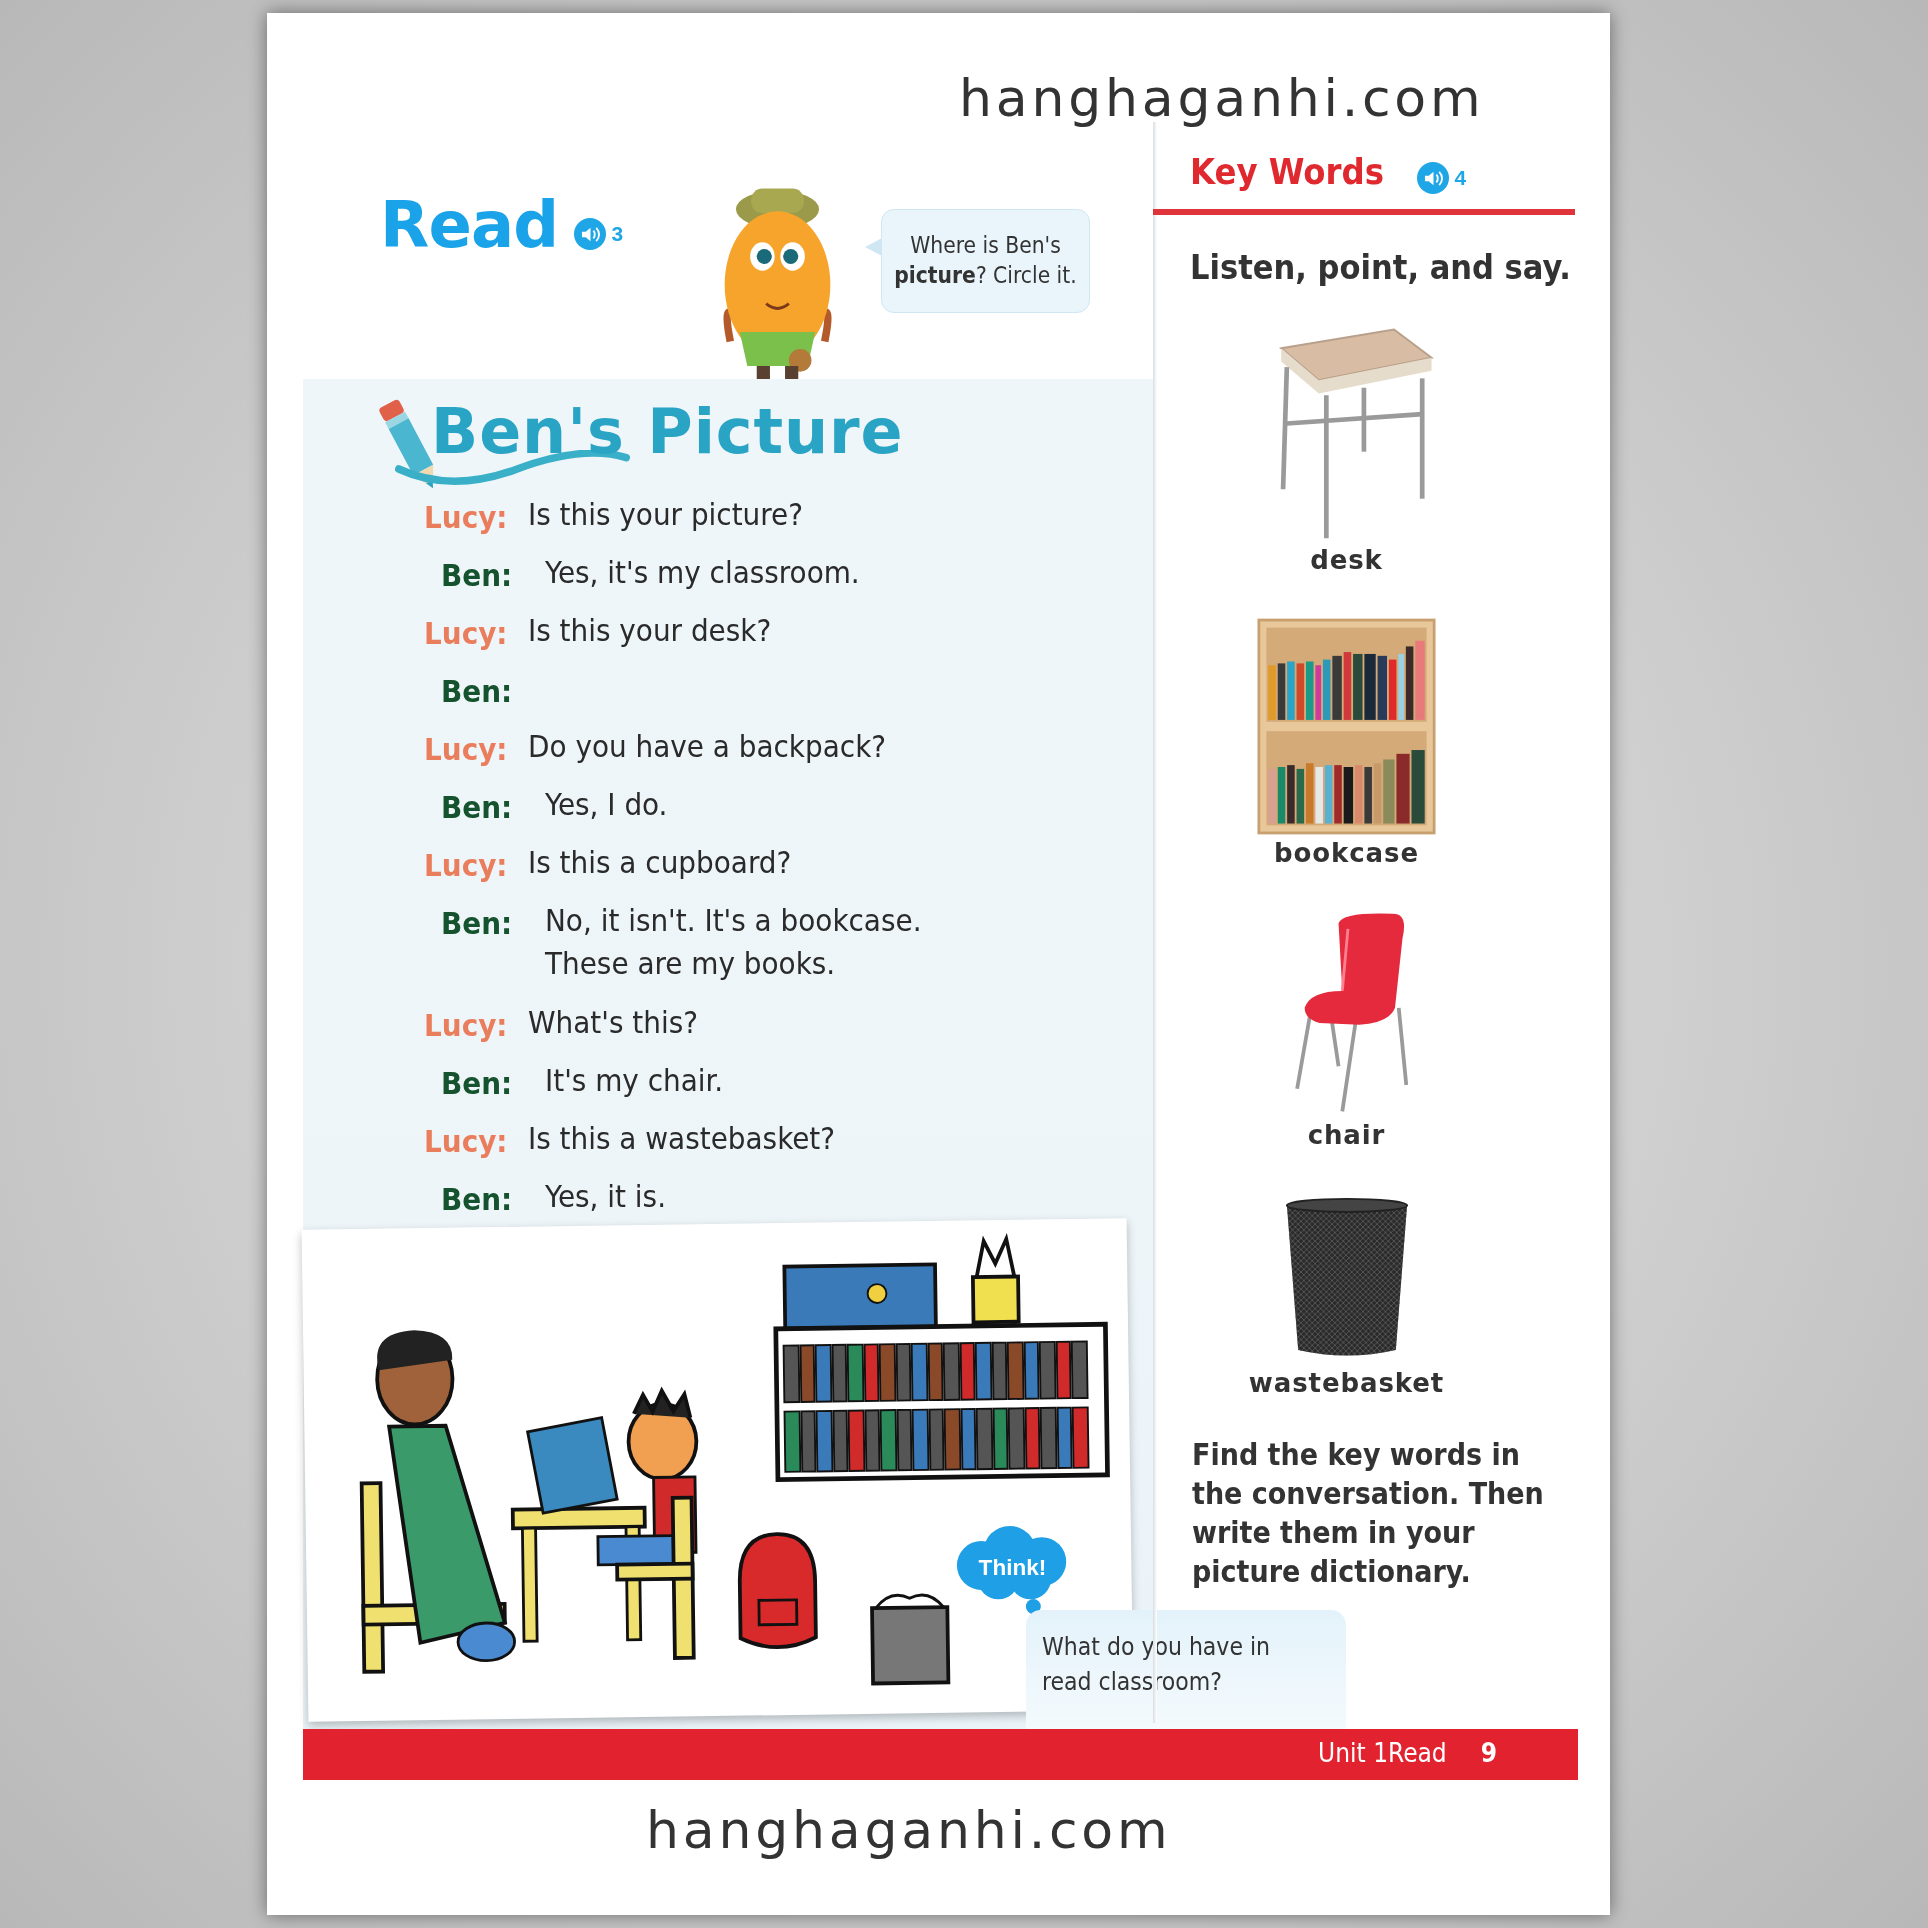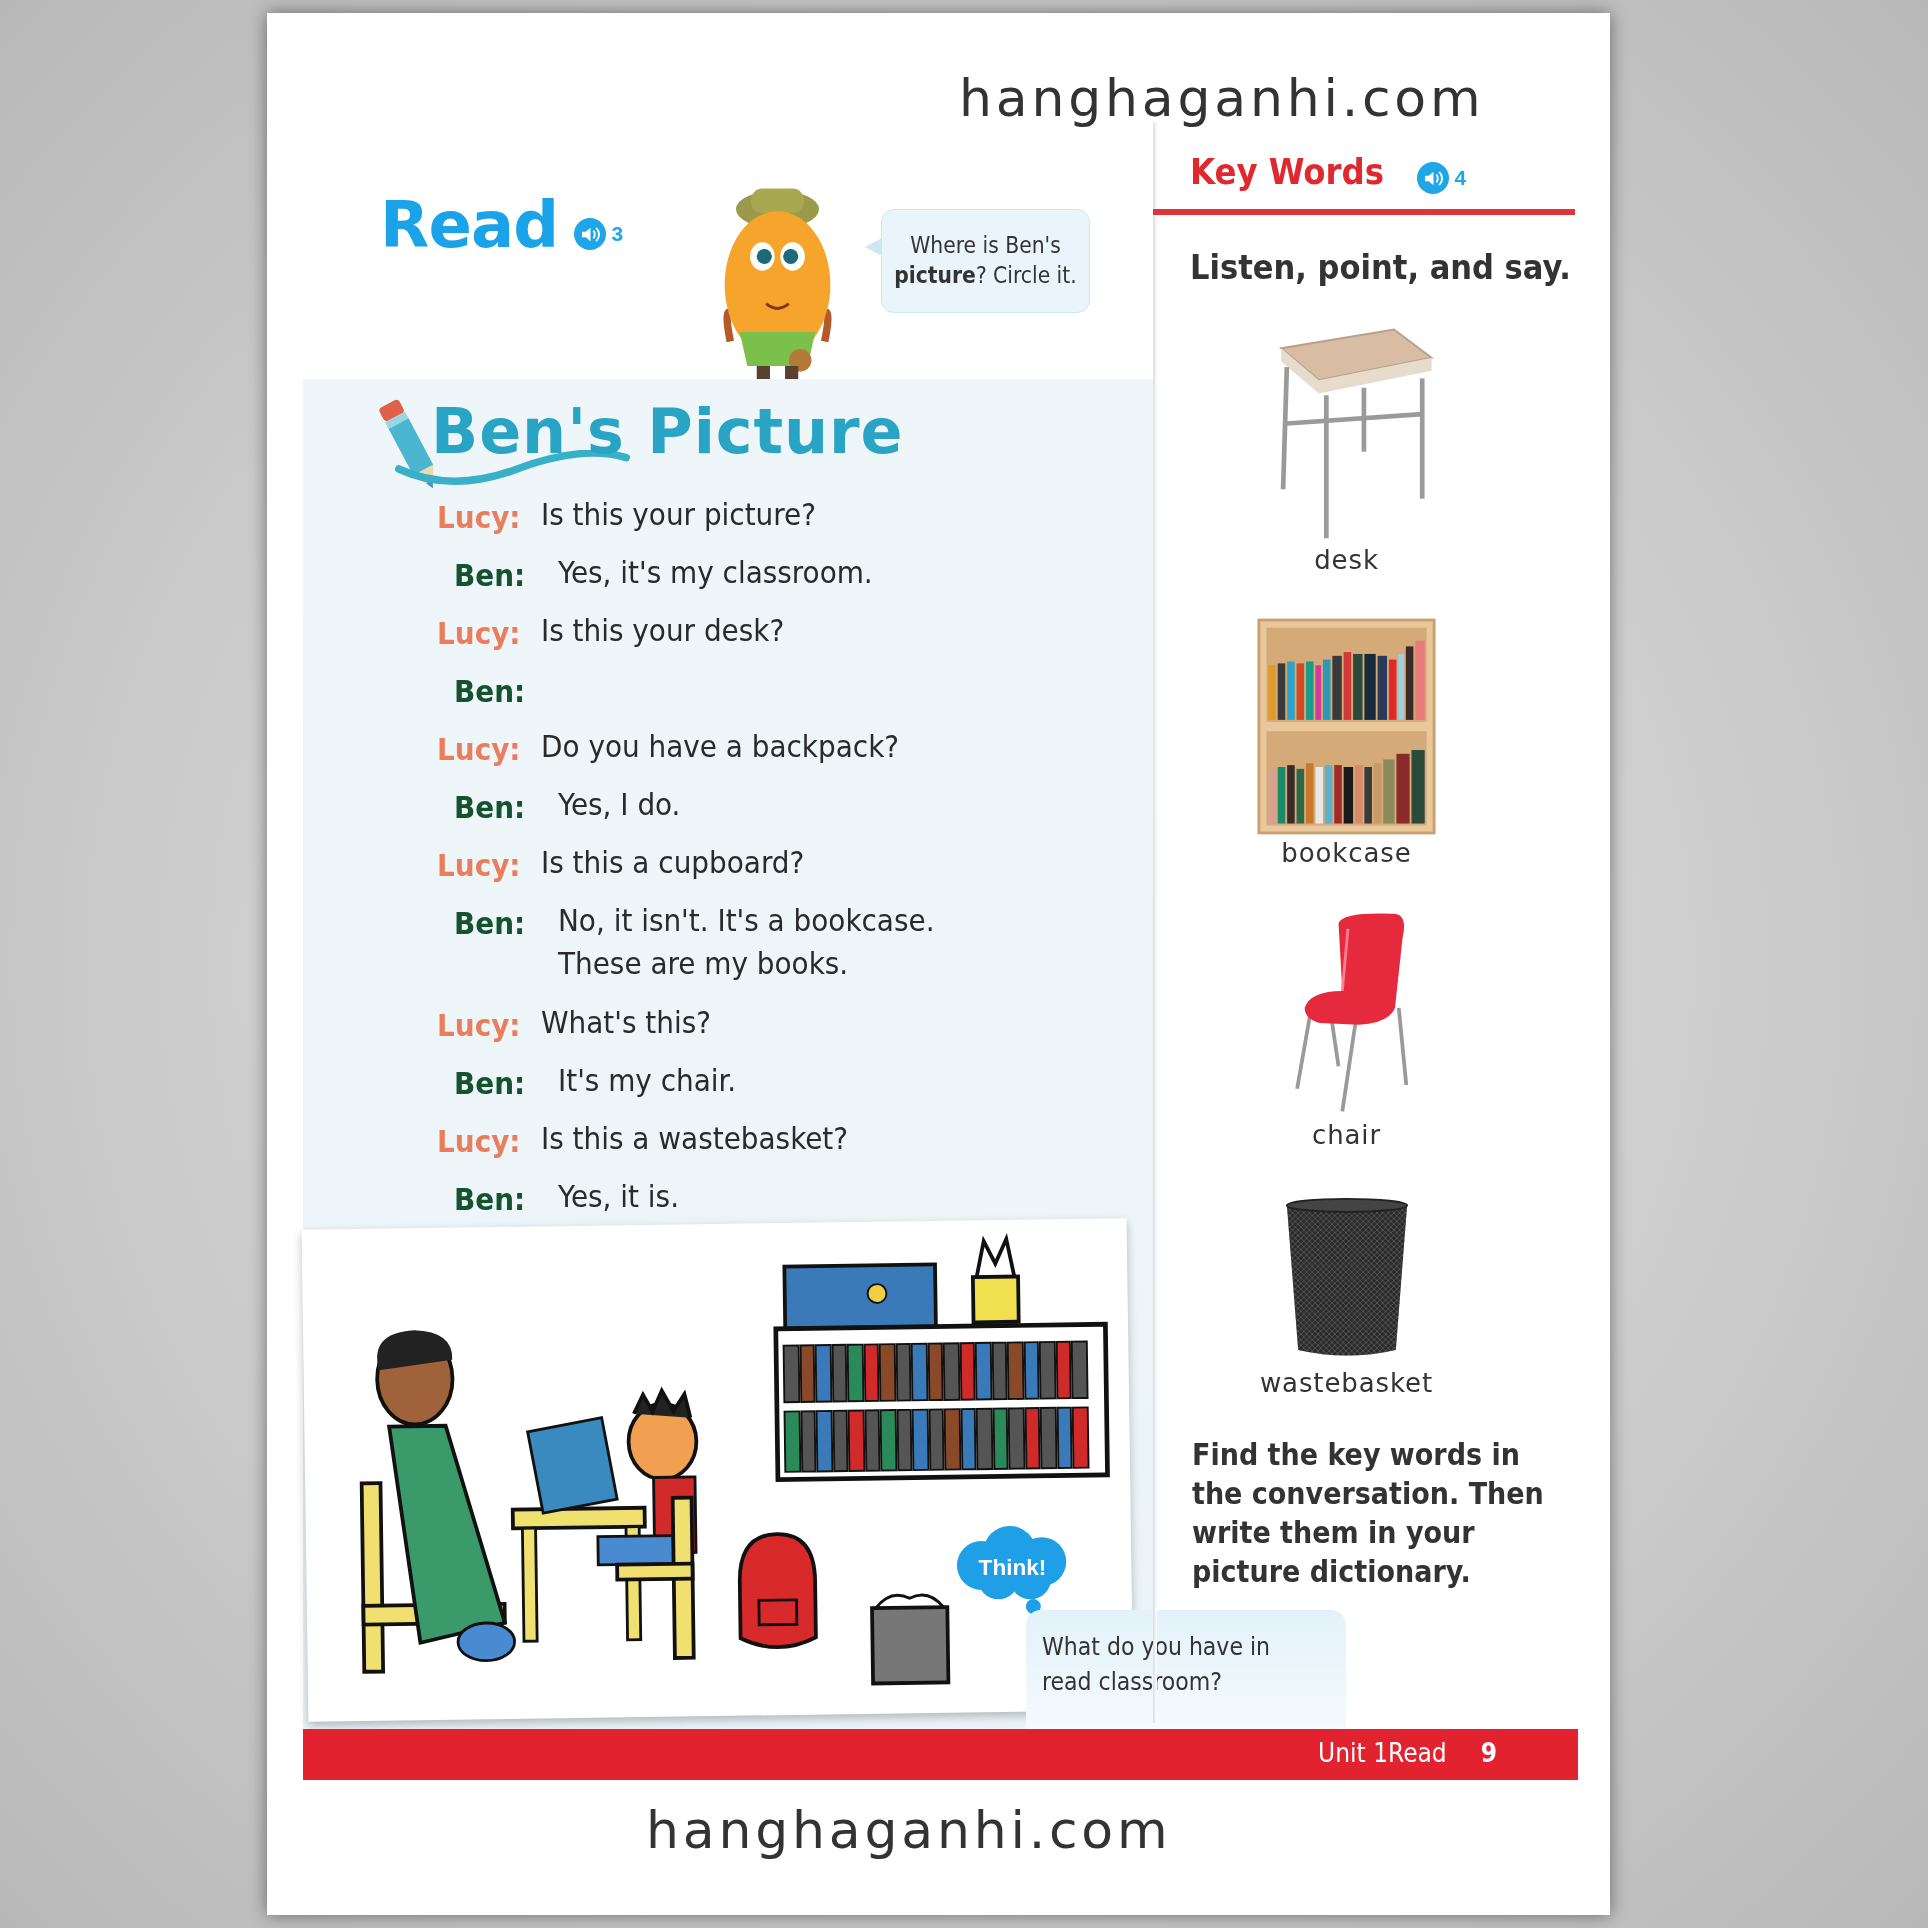--- a/index.html
+++ b/index.html
@@ -21,36 +21,36 @@
   .mascot { position:absolute; left:702px; top:181px; width:151px; height:202px; }
   .bubble { position:absolute; left:881px; top:209px; width:209px; height:104px; background:#eaf5fb; border:1.9px solid #cfe7f3; border-radius:13px; font-size:22.6px; color:#333; text-align:center; line-height:30px; padding-top:20px; box-sizing:border-box; font-family:"DejaVu Sans Condensed","DejaVu Sans", sans-serif; }
   .bubble:before { content:""; position:absolute; left:-17px; top:28px; border-width:9.4px 17px 9.4px 0; border-style:solid; border-color:transparent #cfe7f3 transparent transparent; }
   .bubble b { font-weight:bold; }
 
   .story-panel { position:absolute; left:303px; top:379px; width:851px; height:1356px; background:linear-gradient(180deg,#eef6fa 0%, #edf5f9 60%, #eaf3f8 100%); }
   .story-title { position:absolute; left:431px; top:395px; font-size:62px; font-weight:bold; color:#2aa4c4; font-family:"DejaVu Sans", sans-serif; letter-spacing:0.9px; }
   .pencil { position:absolute; left:373px; top:394px; width:75px; height:104px; }
   .swoosh { position:absolute; left:395px; top:450px; width:235px; height:38px; }
 
-  .dialogue { position:absolute; left:437px; top:499px; font-size:31px; color:#2a2a2a; font-family:"DejaVu Sans Condensed","DejaVu Sans", sans-serif; }
+  .dialogue { position:absolute; left:424px; top:499px; font-size:31px; color:#2a2a2a; font-family:"DejaVu Sans Condensed","DejaVu Sans", sans-serif; }
   .line { display:flex; height:58px; align-items:flex-start; }
   .line.two { height:102px; }
   .speaker { width:104px; font-weight:bold; }
   .speaker.lucy { color:#e97d5c; }
   .speaker.ben { color:#14532d;margin-left:17px; }
   .speech { line-height:43px; margin-top:-5.6px; }
 
   .drawing { position:absolute; left:305px; top:1224px; width:825px; height:492px; background:#fff; transform:rotate(-0.8deg); box-shadow:0 3.8px 9.4px rgba(0,0,0,0.25); }
 
   .divider { position:absolute; left:1153px; top:122px; width:3.8px; height:1601px; background:linear-gradient(90deg,#d8dde2,#fff); }
   .key-title { position:absolute; left:1190px; top:151px; font-size:36px; font-weight:bold; color:#e0282f; font-family:"DejaVu Sans Condensed","DejaVu Sans", sans-serif; }
   .key-rule { position:absolute; left:1153px; top:209px; width:422px; height:5.6px; background:#e0343b; }
   .key-instr { position:absolute; left:1190px; top:247px; font-size:34px; font-weight:bold; color:#333; font-family:"DejaVu Sans Condensed","DejaVu Sans", sans-serif; }
   .kw { position:absolute; left:1224px; width:245px; text-align:center; }
-  .kw .label { font-size:26px; font-weight:normal; color:#333; font-family:"DejaVu Sans", sans-serif; letter-spacing:0.9px; }
+  .kw .label { font-size:26px; font-weight:bold; color:#333; font-family:"DejaVu Sans", sans-serif; letter-spacing:0.9px; }
   .kw-desk { top:320px; }
   .kw-bookcase { top:618px; }
   .kw-chair { top:910px; }
   .kw-waste { top:1196px; }
 
   .find { position:absolute; left:1192px; top:1435px; width:377px; font-size:30px; font-weight:bold; color:#333; line-height:39px; font-family:"DejaVu Sans Condensed","DejaVu Sans", sans-serif; }
   .think-cloud { position:absolute; left:953px; top:1524px; width:119px; height:81px; }
   .think-bubble { position:absolute; left:1026px; top:1610px; width:320px; height:119px; background:linear-gradient(180deg,#e3f2fa,#f4fafd); border-radius:15px 15px 0 0; font-size:24.5px; color:#333; line-height:35px; padding:19px 0 0 16px; box-sizing:border-box; font-family:"DejaVu Sans Condensed","DejaVu Sans", sans-serif; }
 
   .footer-bar { position:absolute; left:303px; top:1729px; width:1275px; height:51px; background:#e2232f; }

